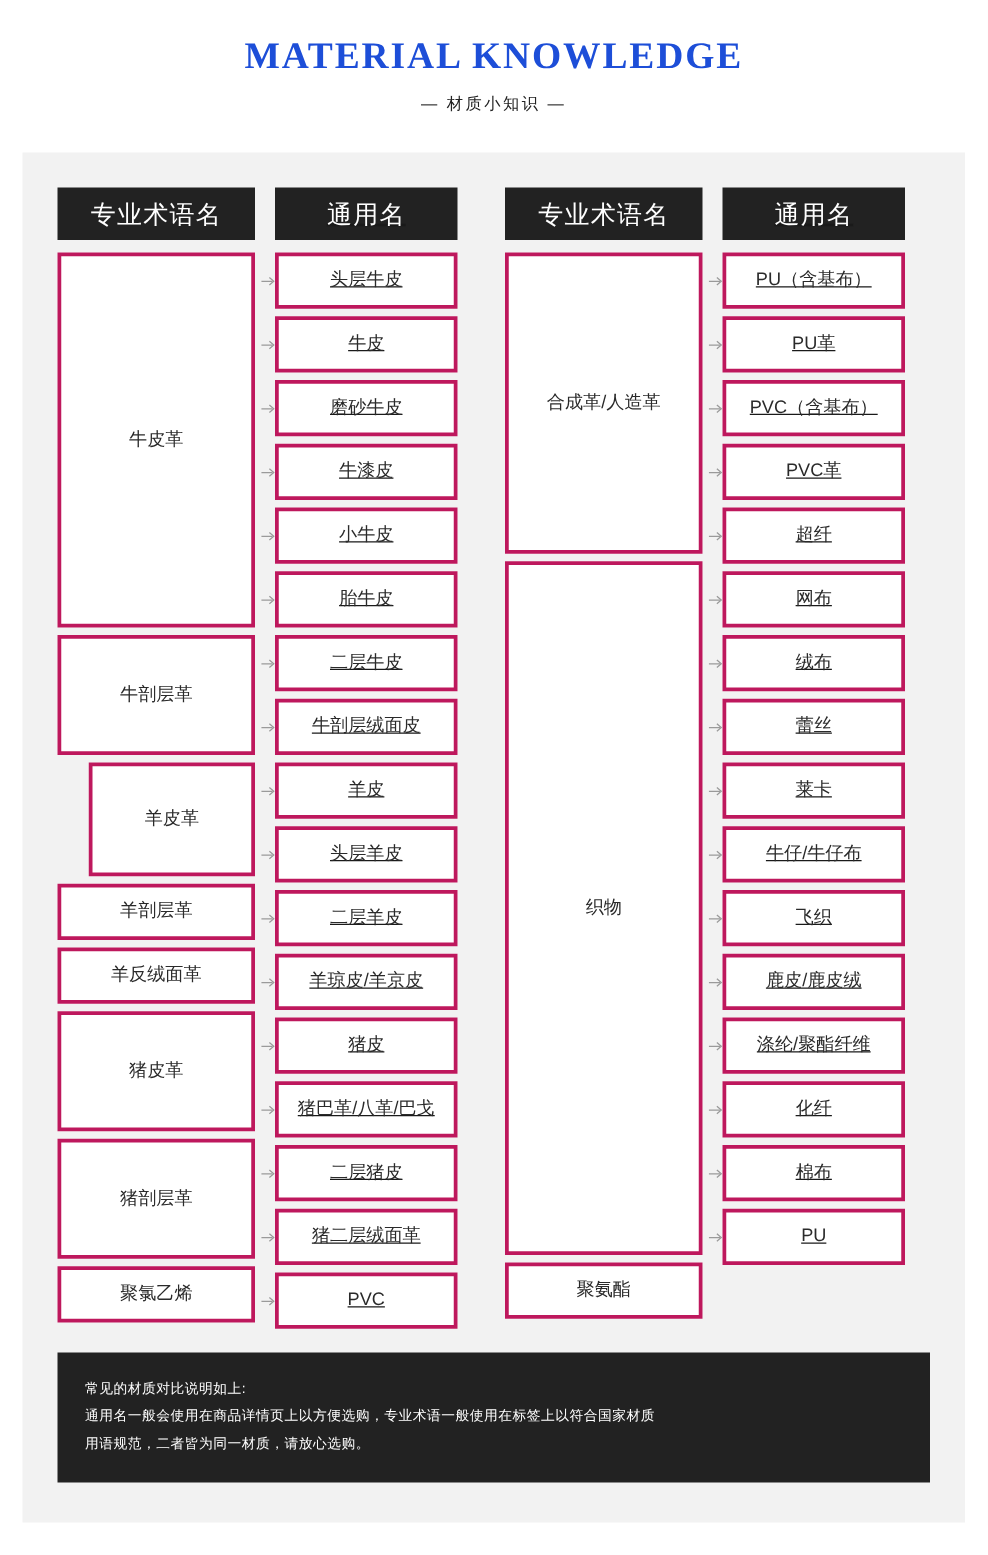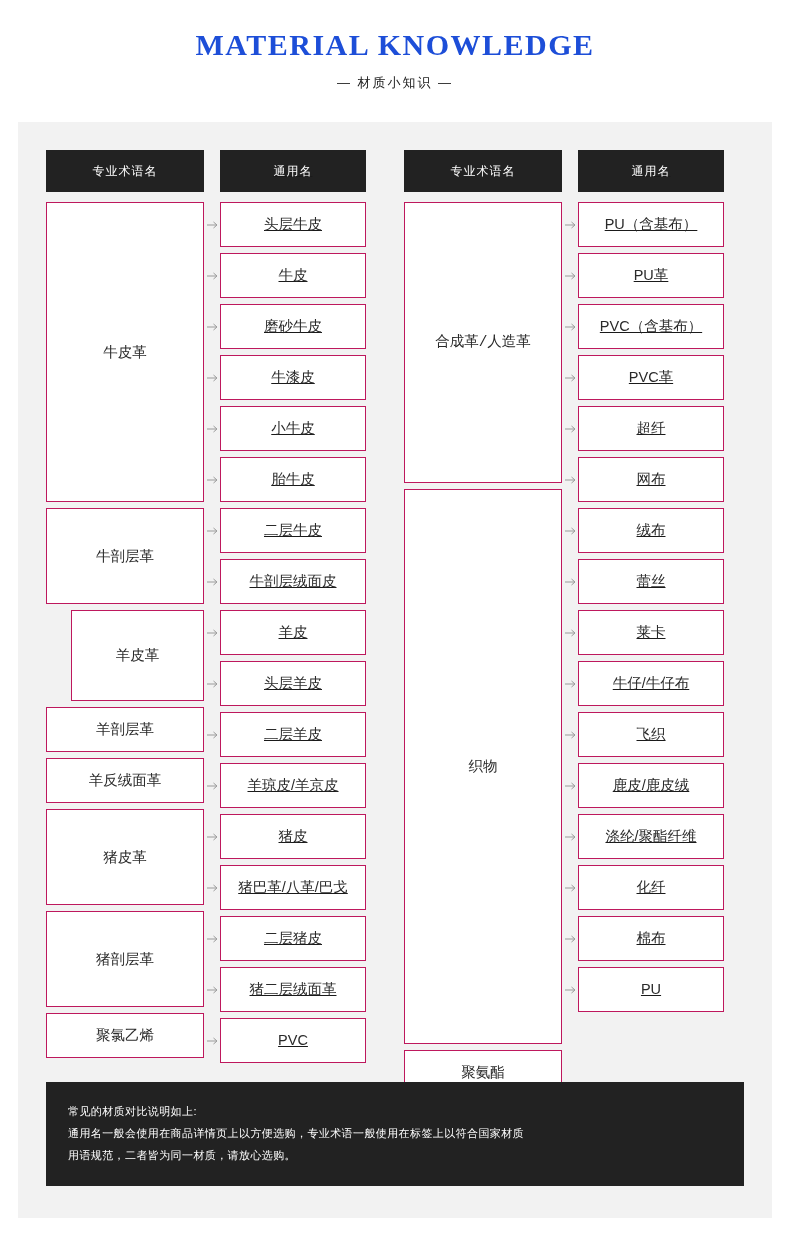--- a/index.html
+++ b/index.html
@@ -67,33 +67,33 @@
   .col-term { width: 158px; }
   .col-common { width: 146px; text-decoration: underline; }
 
   .head-cell {
     background: #222222;
     color: #ffffff;
     height: 42px;
     display: flex;
     align-items: center;
     justify-content: center;
-    font-size: 12px;
+    font-size: 20px;
     letter-spacing: 1px;
     margin-bottom: 10px;
   }
 
   .stack {
     display: flex;
     flex-direction: column;
     gap: 6px;
   }
   .cell {
     background: #ffffff;
-    border: 1px solid #be185d;
+    border: 3px solid #be185d;
     display: flex;
     align-items: center;
     justify-content: center;
     font-size: 14.5px;
     color: #2a2a2a;
     text-align: center;
     position: relative;
     padding: 0 4px;
     line-height: 1.25;
   }
@@ -313,21 +313,21 @@
                   </span>
                 </div>
               </div>
           </div>
         </div>
 
         <div class="colgroup">
           <div class="col-term">
             <div class="head-cell">专业术语名</div>
             <div class="stack" id="right-terms">
-                <div class="cell" style="height: 281px; font-family: Liberation Mono, monospace;">合成革/人造革</div>
+                <div class="cell" style="height: 241px;">合成革/人造革</div>
                 <div class="cell" style="height: 555px;">织物</div>
                 <div class="cell" style="height: 45px;">聚氨酯</div>
               </div>
           </div>
           <div class="col-common">
             <div class="head-cell">通用名</div>
             <div class="stack" id="right-items">
                 <div class="cell h1">
                   <span>PU（含基布）</span>
                   <span class="arrow">

